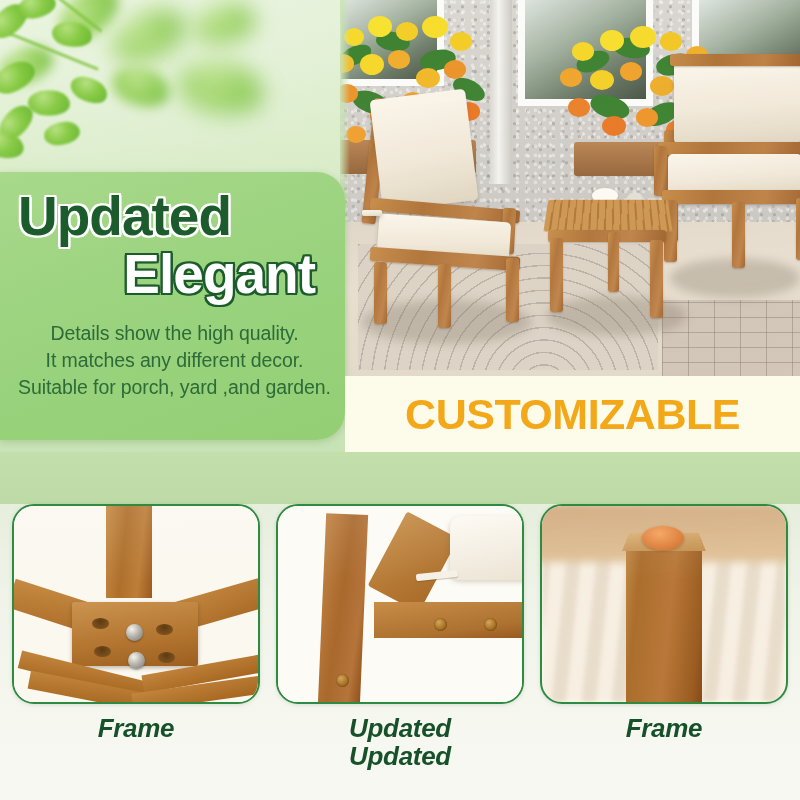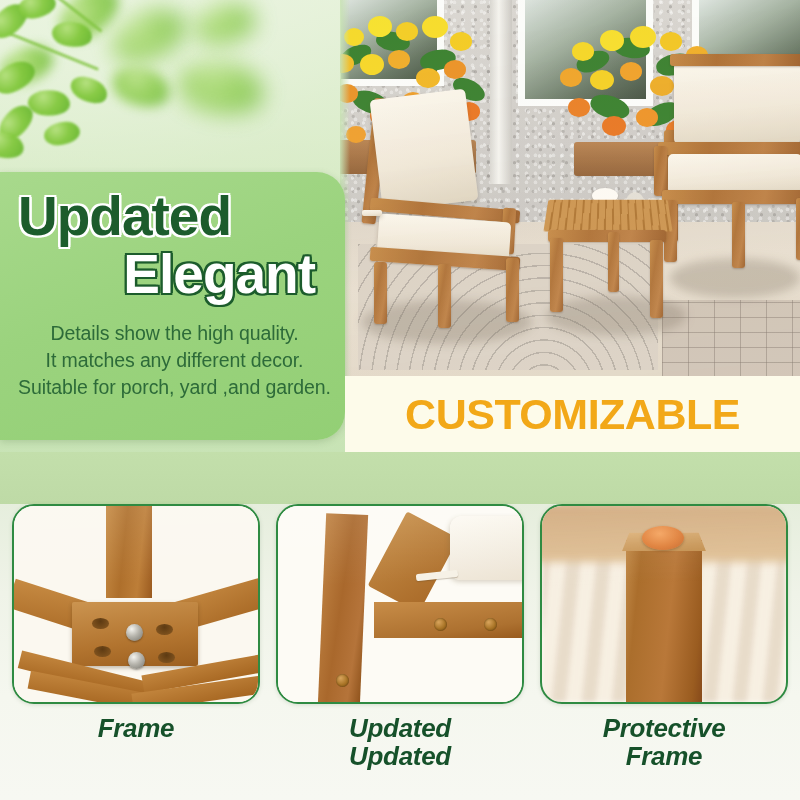--- a/index.html
+++ b/index.html
@@ -548,21 +548,20 @@
       <div class="panel">
         <div class="panel-frame">
           <div class="pm-bg"></div>
           <div class="pm-topblur"></div>
           <div class="pm-leg"></div>
           <div class="pm-legtop"></div>
           <div class="pm-pad"></div>
           <div class="panel-glass"></div>
         </div>
         <div class="panel-label">
-          <span>Protective</span>
           <span>Frame</span>
         </div>
       </div>
 
     </div>
   </div>
 
 </div>
 
 </body></html>

